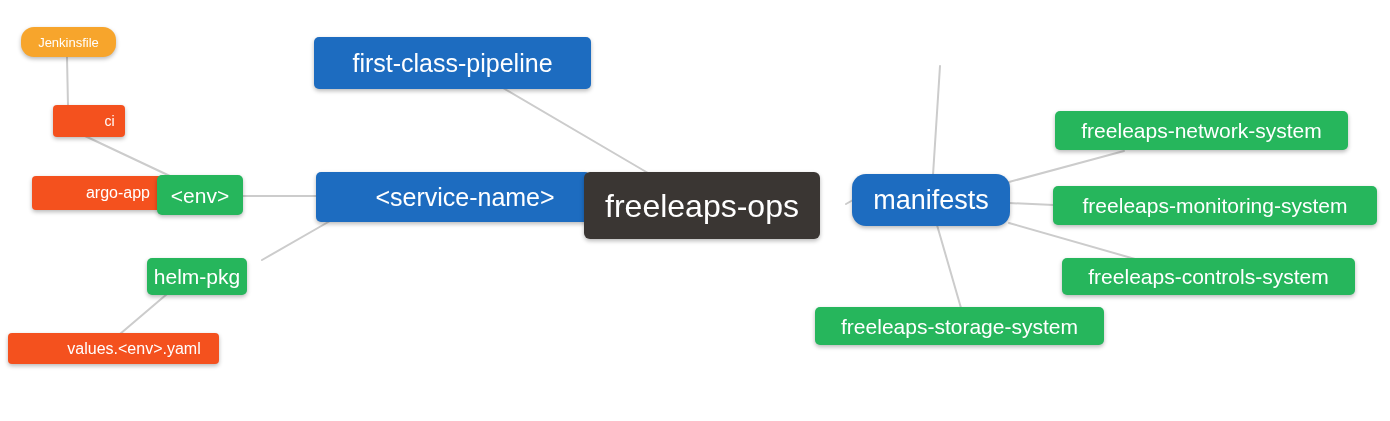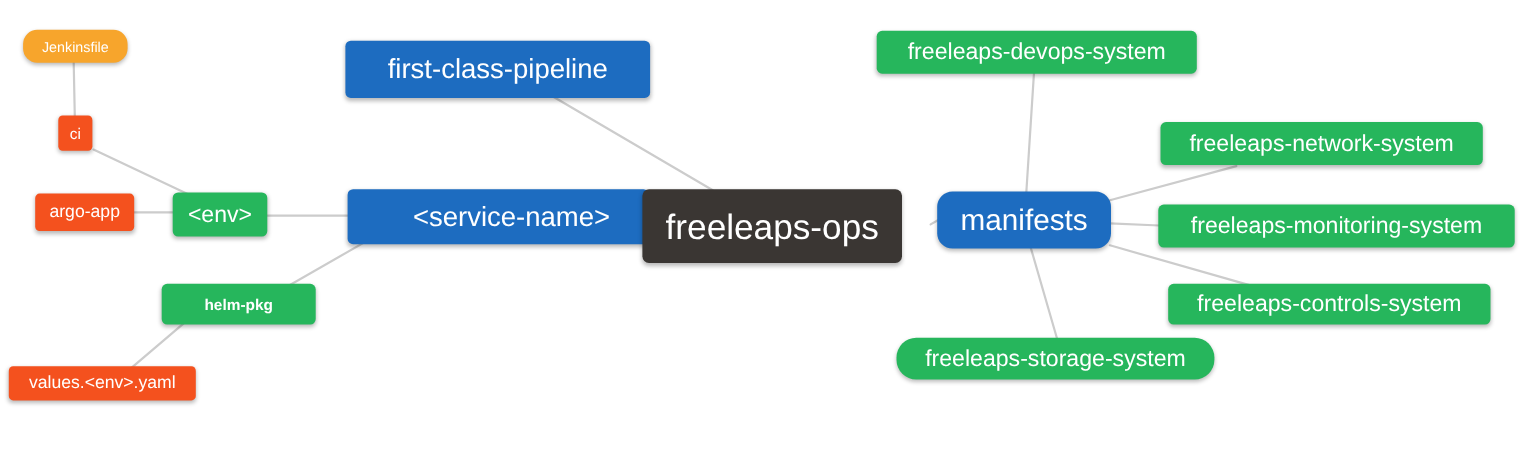--- a/index.html
+++ b/index.html
@@ -19,21 +19,21 @@
     white-space:nowrap;
     border-radius:5px;
     box-shadow:0 2px 4px rgba(0,0,0,0.28);
     cursor:pointer;
     user-select:none;
     line-height:1;
   }
   .c-root  {background:var(--root-bg,#3a3633);border-radius:6px;}
   .c-branch{background:var(--branch-bg,#1d6cc0);}
   .c-leaf  {background:var(--leaf-bg,#26b65c);}
-  .c-file  {background:var(--file-bg,#f4511e);border-radius:4px;}
+  .c-file  {background:var(--file-bg,#f4511e);border-radius:4px;padding-left:41px;}
   .c-jenkins{background:var(--jenkins-bg,#f7a52c);border-radius:13px;}
 </style>
 </head>
 <body>
 
 <div class="stage">
 
   <svg class="edges" width="1390" height="421" viewBox="0 0 1390 421">
     <line class="edge" x1="67" y1="57" x2="68" y2="106"></line>
     <line class="edge" x1="85" y1="136" x2="172" y2="177"></line>
@@ -52,35 +52,34 @@
   </svg>
 
   <div class="node c-jenkins" style="left:21px;  top:27px;  width:95px;  height:30px; font-size:13px;">Jenkinsfile</div>
 
   <div class="node c-file" style="left:53px;  top:105px; width:31px;  height:32px; font-size:14px;">ci</div>
 
   <div class="node c-file" style="left:32px;  top:176px; width:90px;  height:34px; font-size:16px;">argo-app</div>
 
   <div class="node c-leaf" style="left:157px; top:175px; width:86px;  height:40px; font-size:21px;">&lt;env&gt;</div>
 
-  <div class="node c-leaf" style="left:147px; top:258px; width:140px; height:37px; font-size:14px;font-weight:bold;">helm-pkg</div>
+  <div class="node c-leaf" style="left:147px; top:258px; width:100px; height:37px; font-size:21px;">helm-pkg</div>
 
   <div class="node c-file" style="left:8px;   top:333px; width:170px; height:31px; font-size:16px;">values.&lt;env&gt;.yaml</div>
 
   <div class="node c-branch" style="left:314px; top:37px;  width:277px; height:52px; font-size:25px;">first-class-pipeline</div>
 
   <div class="node c-branch" style="left:316px; top:172px; width:250px; height:50px; font-size:25px;padding-left:24px;">&lt;service-name&gt;</div>
 
   <div class="node c-root" style="left:584px; top:172px; width:236px; height:67px; font-size:32px;">freeleaps-ops</div>
 
   <div class="node c-branch" style="left:852px; top:174px; width:158px; height:52px; font-size:27px;border-radius:14px;">manifests</div>
 
-  <div class="node c-leaf" style="left:797px;  top:28px;  width:291px; height:39px; font-size:21px;">freeleaps-devops-system</div>
 
   <div class="node c-leaf" style="left:1055px; top:111px; width:293px; height:39px; font-size:21px;">freeleaps-network-system</div>
 
   <div class="node c-leaf" style="left:1053px; top:186px; width:324px; height:39px; font-size:21px;">freeleaps-monitoring-system</div>
 
   <div class="node c-leaf" style="left:1062px; top:258px; width:293px; height:37px; font-size:21px;">freeleaps-controls-system</div>
 
-  <div class="node c-leaf" style="left:815px;  top:307px; width:289px; height:38px; font-size:21px;border-radius:18px;">freeleaps-storage-system</div>
+  <div class="node c-leaf" style="left:815px;  top:307px; width:289px; height:38px; font-size:21px;">freeleaps-storage-system</div>
 
 </div>
 
 </body></html>

